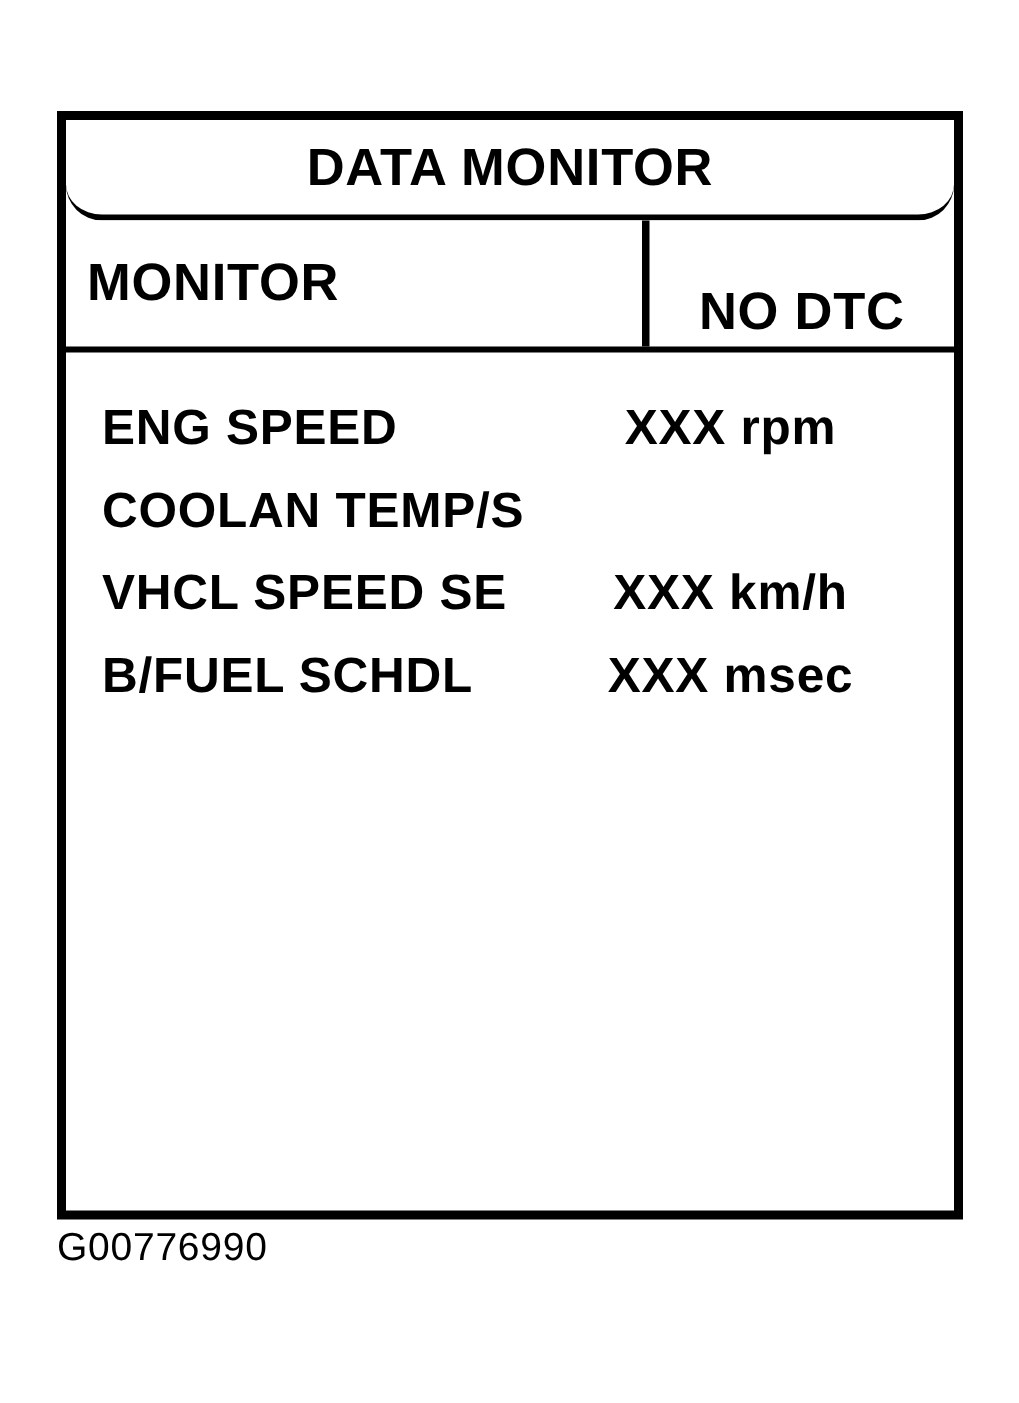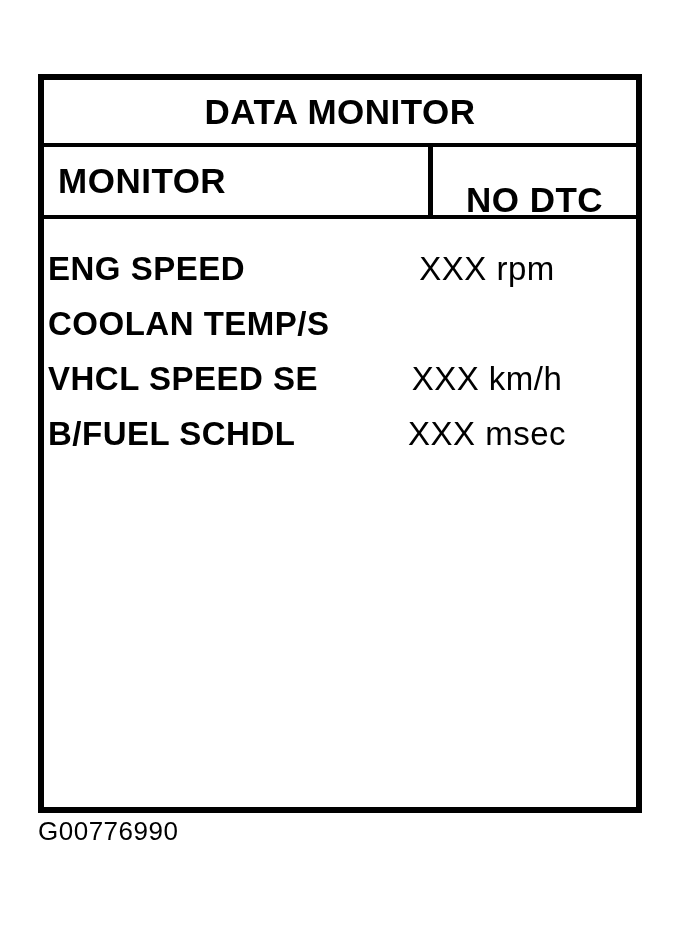--- a/index.html
+++ b/index.html
@@ -25,29 +25,30 @@
     height: 739px;
     border: 6px solid #000000;
     background: #ffffff;
   }
   .title-bar {
     height: 67px;
     border-bottom: 4px solid #000000;
     display: flex;
     align-items: center;
     justify-content: center;
+    border-radius: 24px;
   }
   .title-bar span {
     font-weight: bold;
     font-size: 35px;
     letter-spacing: 0.5px;
     white-space: nowrap;
   }
   .header-row {
-    height: 72px;
+    height: 88px;
     border-bottom: 4px solid #000000;
     display: flex;
     align-items: stretch;
   }
   .header-left {
     flex: 1;
     display: flex;
     align-items: center;
     padding-left: 14px;
     font-weight: bold;
@@ -71,31 +72,31 @@
   .data-area {
     padding-top: 22px;
   }
   .data-row {
     height: 55px;
     display: flex;
     align-items: center;
   }
   .row-label {
     flex: 1;
-    padding-left: 4px;
+    padding-left: 24px;
     font-weight: bold;
     font-size: 33px;
     letter-spacing: 0.5px;
     white-space: nowrap;
   }
   .row-value {
     width: 240px;
     margin-right: 29px;
     text-align: center;
-    font-weight: normal;
+    font-weight: bold;
     font-size: 33px;
     letter-spacing: 0.5px;
     white-space: nowrap;
   }
   .figure-caption {
     position: absolute;
     left: 38px;
     top: 816px;
     font-size: 26px;
     font-weight: normal;

